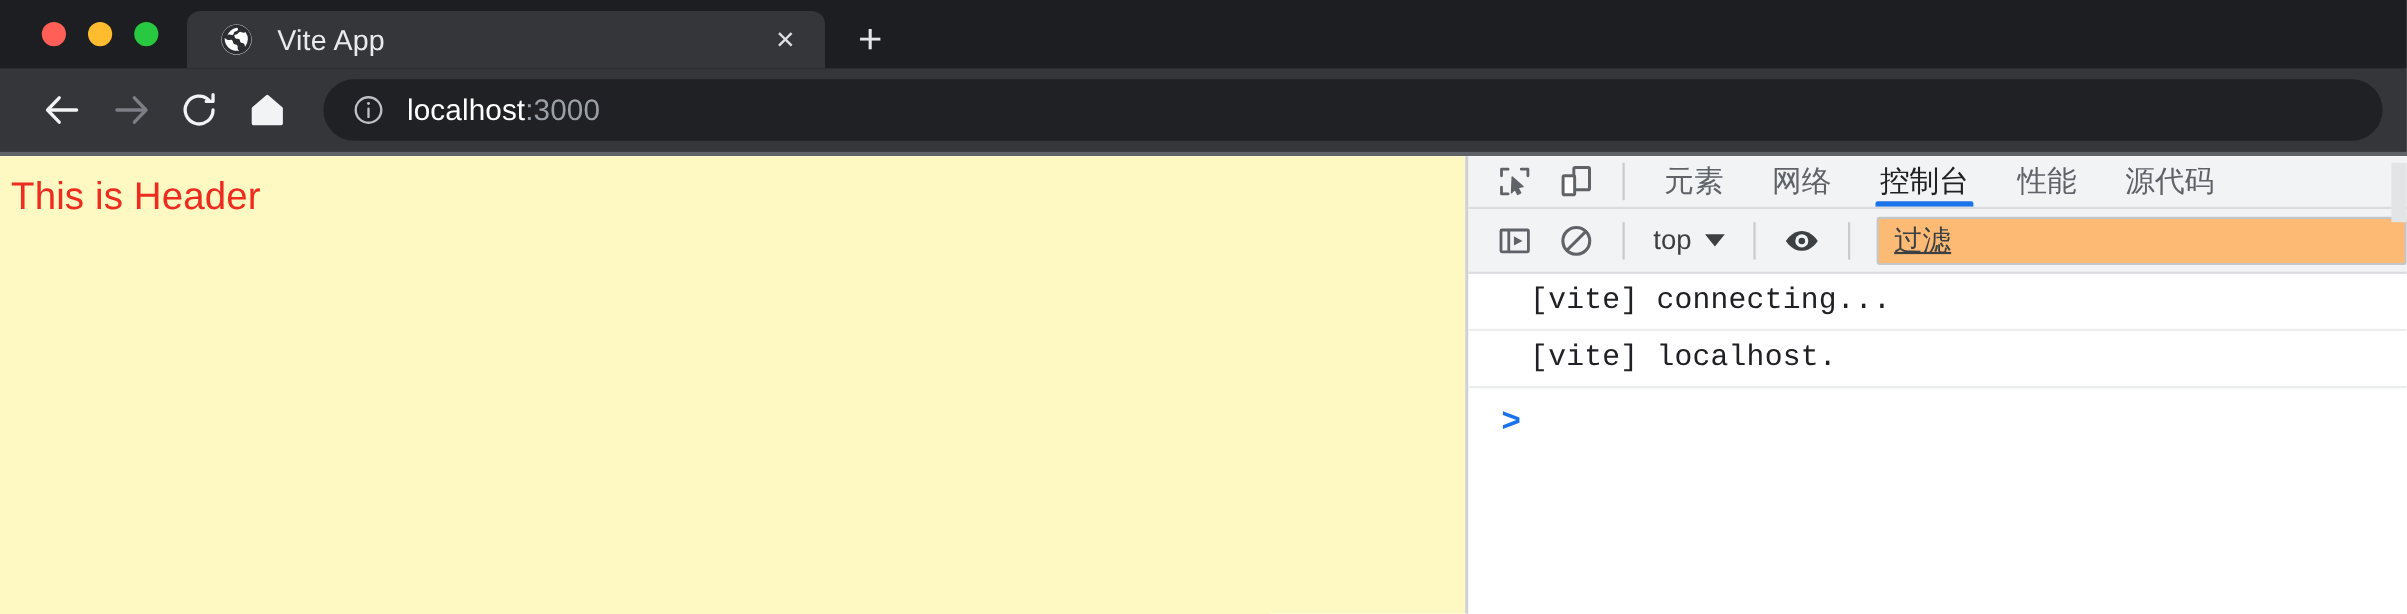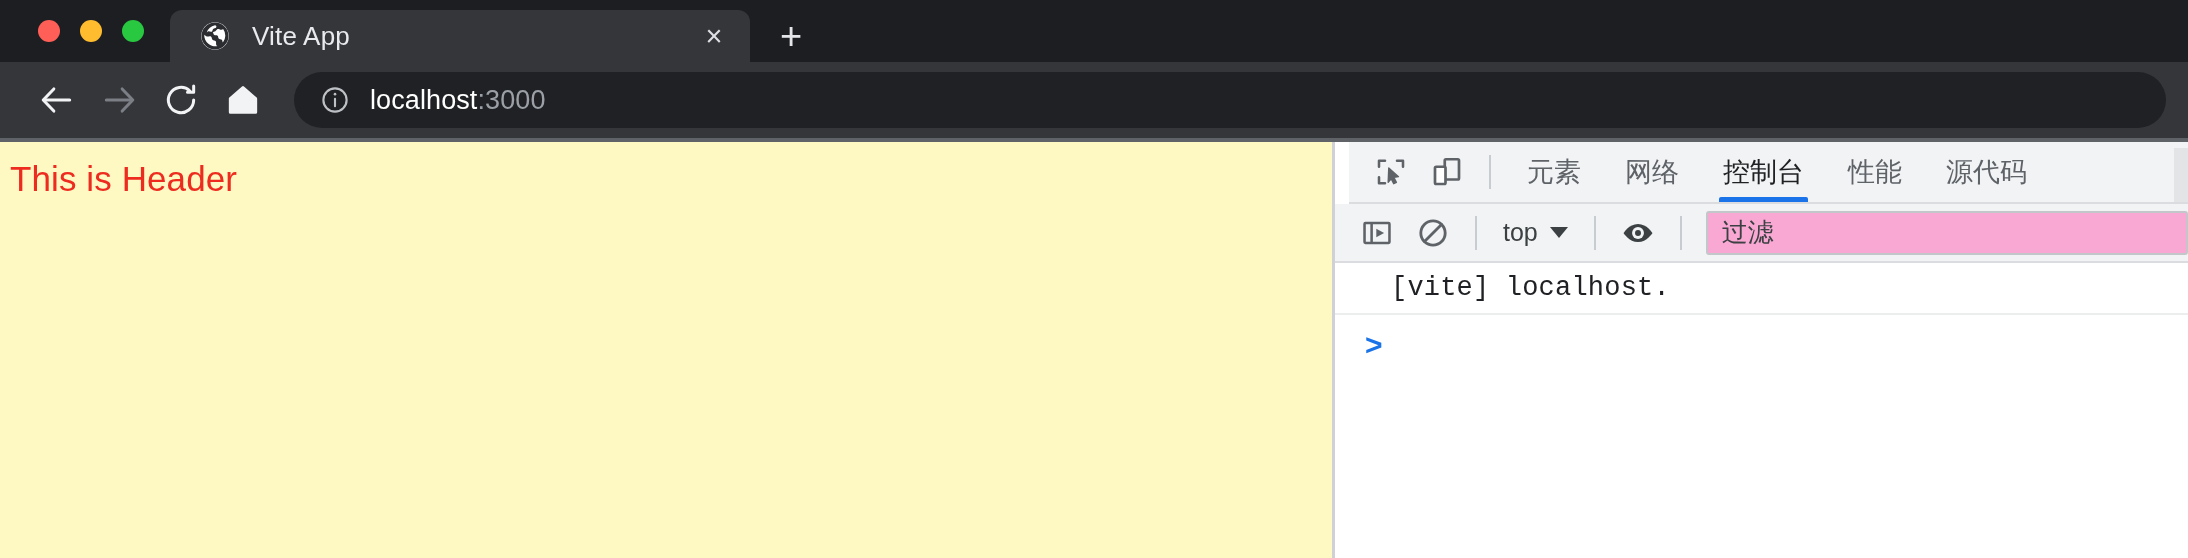--- a/index.html
+++ b/index.html
@@ -187,28 +187,27 @@
     width: 856px;
     background: #ffffff;
     border-left: 3px solid #cfd1d4;
     display: flex;
     flex-direction: column;
     min-height: 0;
   }
 
   .dt-tabbar {
     flex: 0 0 auto;
-    height: 62px;
+    height: 48px;
     background: #f1f3f4;
     border-bottom: 2px solid #dadce0;
     display: flex;
     align-items: center;
     padding-left: 14px;
     position: relative;
-    margin-left: 14px;
   }
 
   .dt-icon-btn {
     width: 56px;
     height: 56px;
     display: flex;
     align-items: center;
     justify-content: center;
     flex: 0 0 auto;
   }
@@ -284,28 +283,29 @@
     border-left: 9px solid transparent;
     border-right: 9px solid transparent;
     border-top: 11px solid #3c4043;
     display: block;
   }
 
   .dt-filter-input {
     flex: 1 1 auto;
     height: 44px;
     margin-left: 10px;
-    background: #f9a8d4;
+    background: #fdba74;
     border: 2px solid #c4c7ca;
     border-radius: 3px;
     font-size: 26px;
     color: #3c4043;
     padding: 0 14px;
     font-family: "Liberation Sans", sans-serif;
     min-width: 0;
+    text-decoration: underline;
   }
   .dt-filter-input::placeholder { color: #3c4043; opacity: 1; }
 
   
   .dt-console-body {
     flex: 1 1 auto;
     background: #ffffff;
     overflow: hidden;
     min-height: 0;
   }
@@ -480,20 +480,21 @@
             <circle cx="12" cy="12" r="2.1" fill="#3c4043" stroke="none"></circle>
           </svg>
         </div>
 
         <span class="dt-vsep"></span>
 
         <input class="dt-filter-input" type="text" placeholder="过滤" style="">
       </div>
 
       <div class="dt-console-body">
+        <div class="console-row">[vite] connecting...</div>
         <div class="console-row">[vite] localhost.</div>
         <div class="console-prompt-row">
           <span class="console-prompt-caret">&gt;</span>
         </div>
       </div>
 
     </div>
   </div>
 </div>
 

